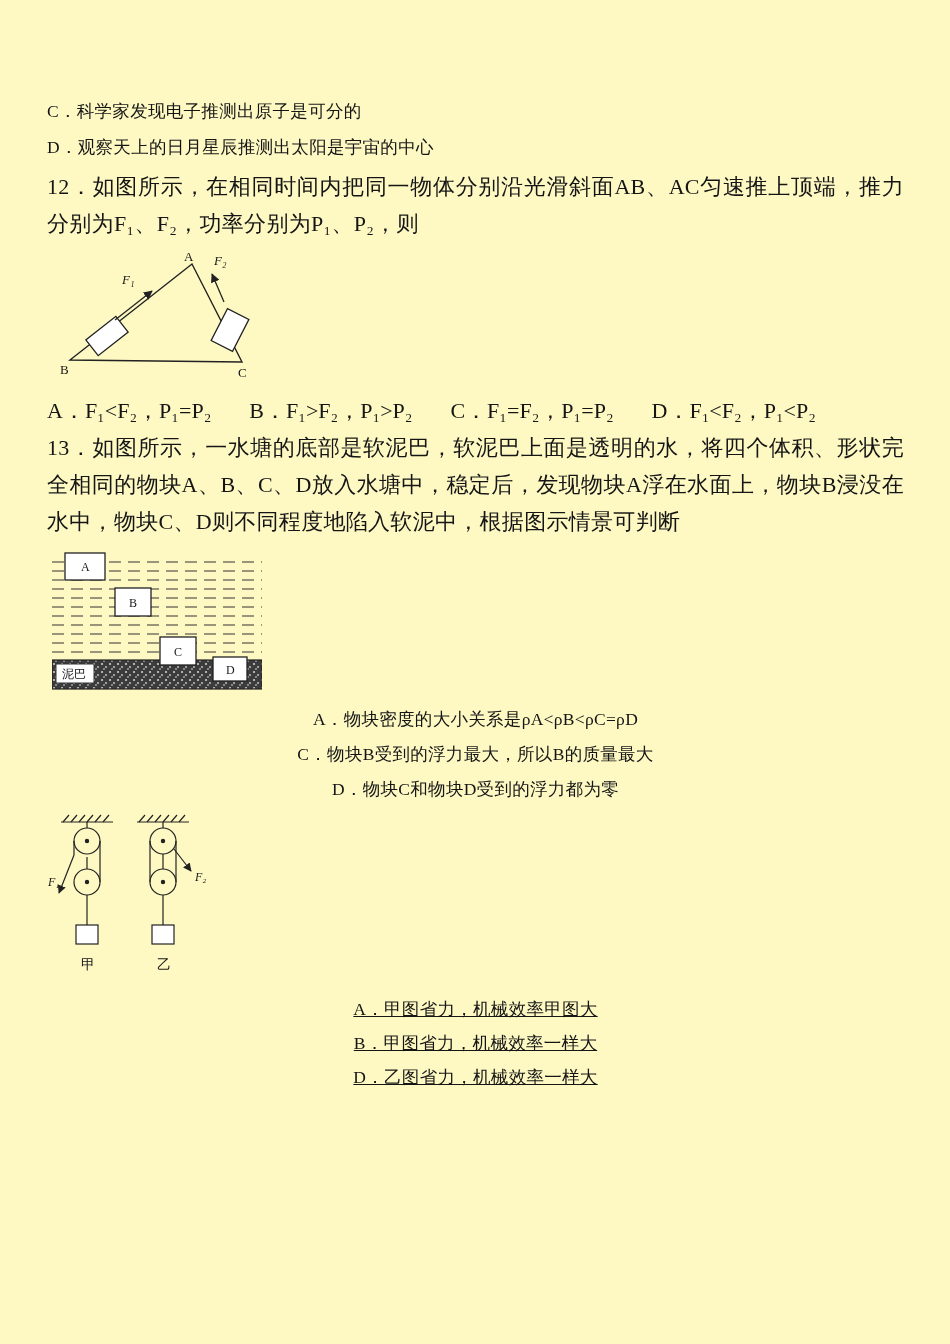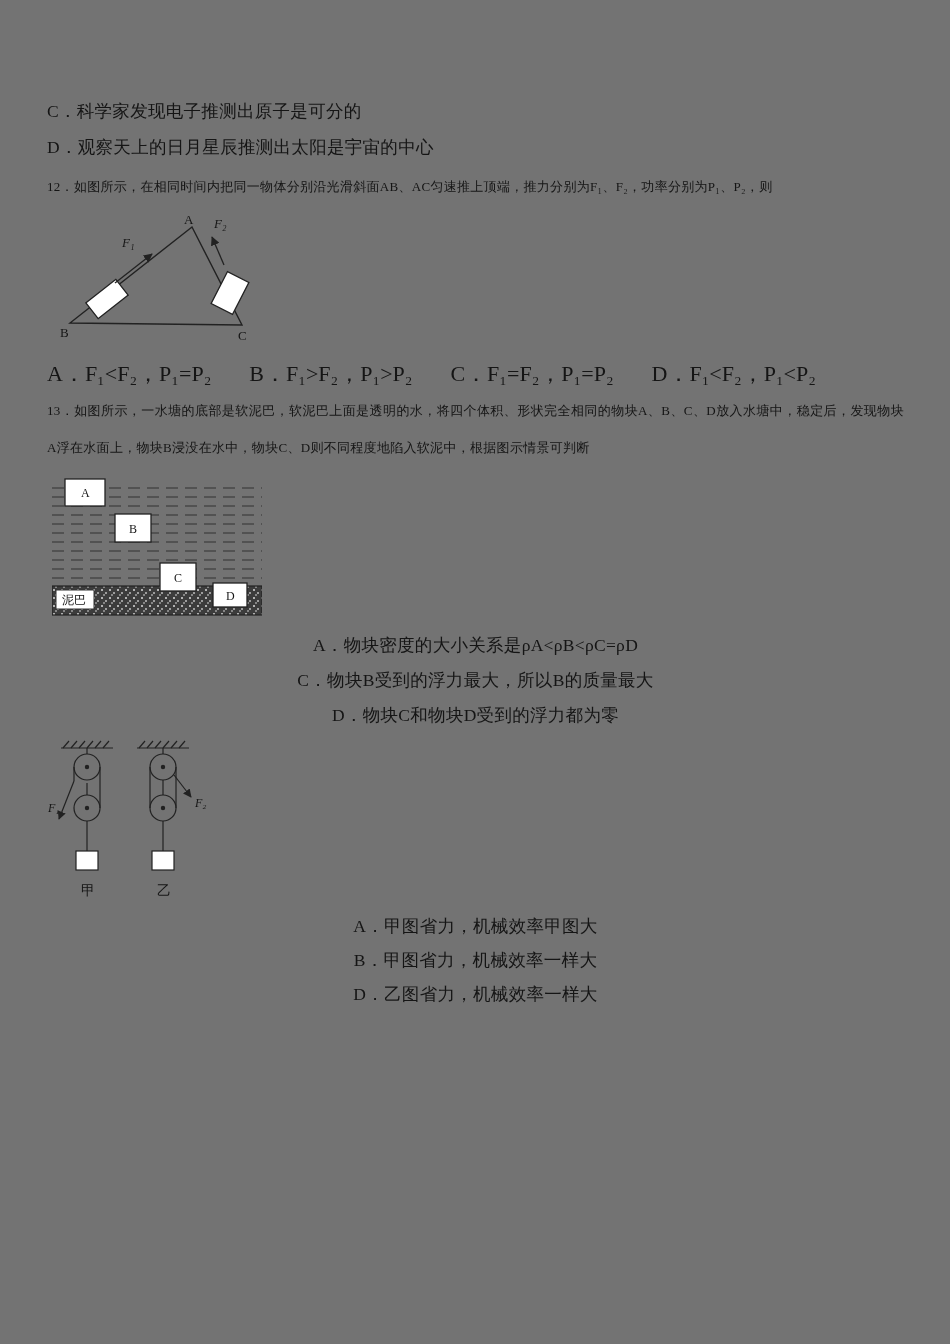--- a/index.html
+++ b/index.html
@@ -1,31 +1,31 @@
 <!DOCTYPE html>
 <html><head>
 <meta charset="utf-8">
 <style>
   html,body{margin:0;padding:0;background:#ffffff;}
   body{width:950px;font-family:"Liberation Serif","DejaVu Serif",serif;color:#151515;}
-  .page{position:relative;width:950px;height:1344px;overflow:hidden;background:#737373;}
+  .page{position:relative;width:950px;height:1344px;overflow:hidden;background:#fef9c3;}
   .content{padding:93px 46px 0 47px;}
   .opt{font-size:17.5px;line-height:36px;letter-spacing:0.3px;}
-  .stem{margin:3px 0 0;font-size:13px;line-height:37px;text-align:justify;letter-spacing:0.3px;}
+  .stem{margin:3px 0 0;font-size:22px;line-height:37px;text-align:justify;letter-spacing:0.3px;}
   .opts-block .opt{line-height:35px;text-align:center;}
   .inline-opts{display:flex;gap:38px;margin:10px 0 0;font-size:22px;line-height:30px;}
   .inline-opts .opt-inline{white-space:nowrap;}
   .fig{display:block;}
   .fig-incline{margin:8px 0 0 13px;}
   .fig-pond{margin:10px 0 8px 5px;}
   .fig-pulley{margin:6px 0 4px 0;}
   svg text{font-family:"Liberation Serif","DejaVu Serif",serif;fill:#151515;}
   .q14-opts .opt{line-height:34px;}
   .q13-opts{margin-top:8px;}
-  .q14-opts{margin-top:4px;}
+  .q14-opts{margin-top:13px;text-decoration:underline;}
 </style>
 </head>
 <body>
 
 <div class="page">
   <div class="content">
 
     <div class="opt">C．科学家发现电子推测出原子是可分的</div>
     <div class="opt">D．观察天上的日月星辰推测出太阳是宇宙的中心</div>
 

